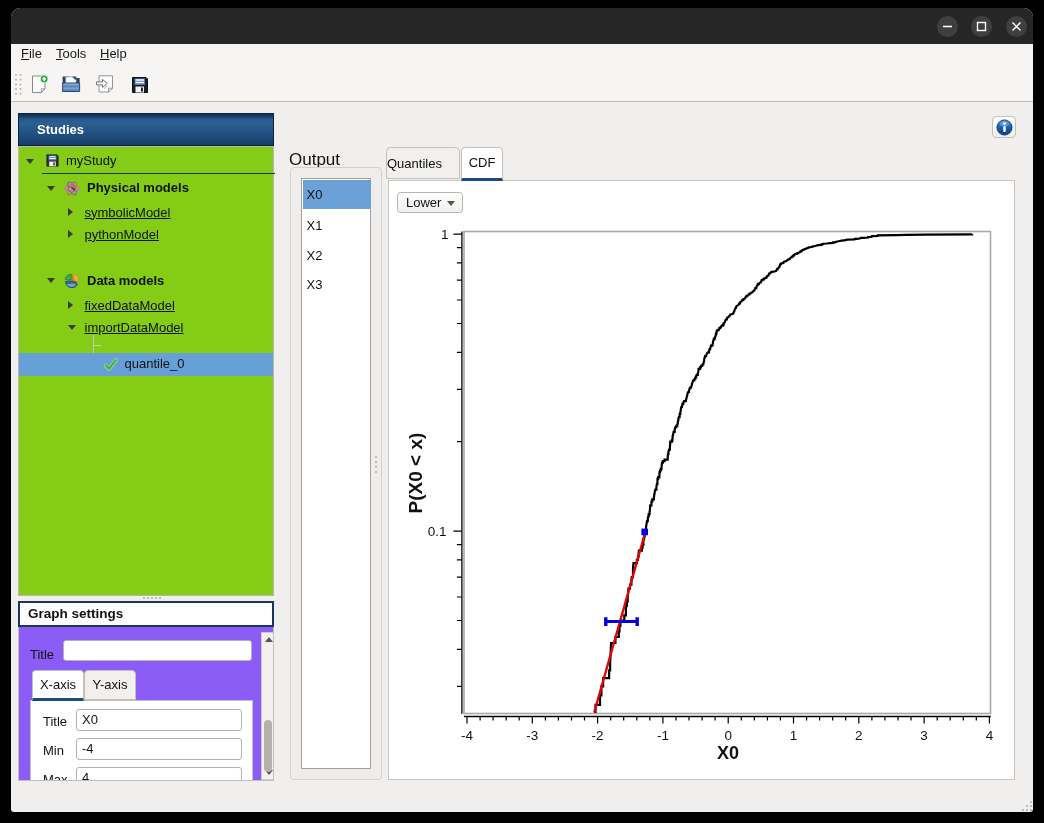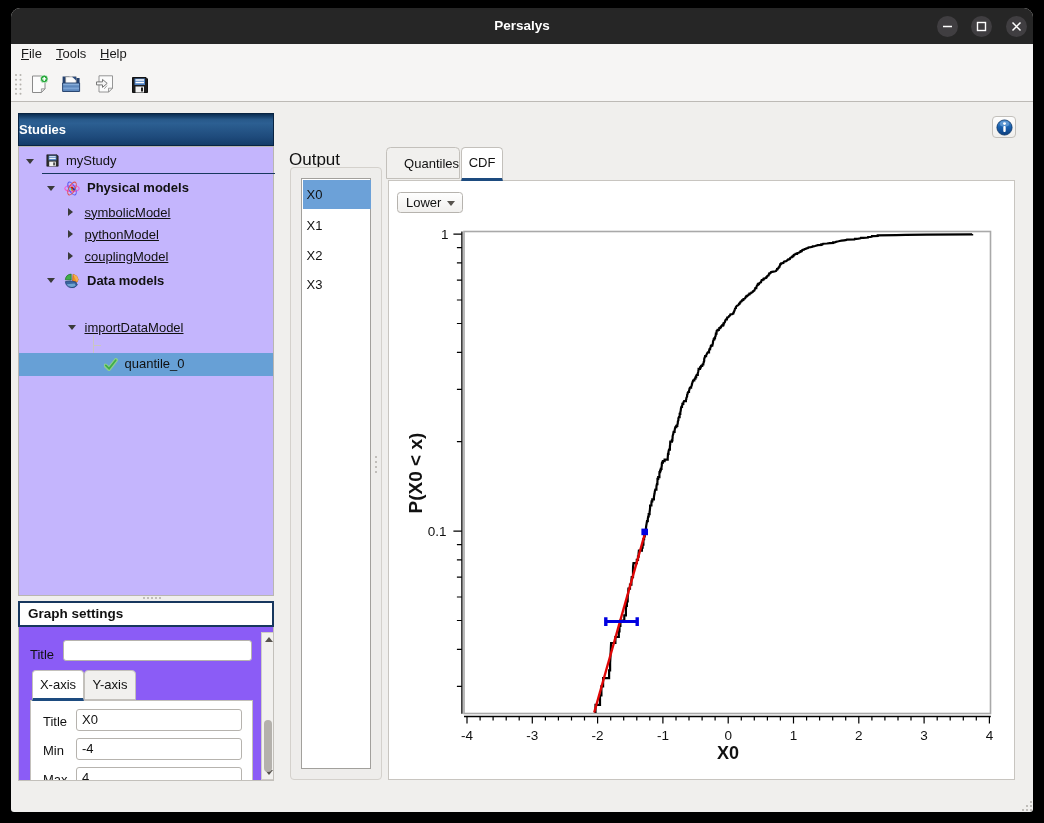--- a/index.html
+++ b/index.html
@@ -4,22 +4,22 @@
 html,body{width:1044px;height:823px;background:#000;font-family:"Liberation Sans",sans-serif;overflow:hidden}
 #win{position:absolute;left:11px;top:8px;width:1022px;height:804px;background:#f0efed;border-radius:9px 9px 3px 3px;overflow:hidden}
 #titlebar{position:absolute;left:0;top:0;width:100%;height:36px;background:#262626}
 #title{position:absolute;left:0;top:0;width:100%;height:36px;line-height:36px;text-align:center;color:#fff;font-weight:bold;font-size:13.5px}
 .wbtn{position:absolute;top:8px;width:21px;height:21px;border-radius:50%;background:#403e41}
 .wbtn svg{position:absolute;left:0;top:0}
 #menubar{position:absolute;left:0;top:36px;width:100%;height:19px;background:#f6f5f4;font-size:13px;color:#1a1a1a}
 #menubar span{position:absolute;top:0;line-height:19px}
 #toolbar{position:absolute;left:0;top:55px;width:100%;height:39px;background:#f6f5f4;border-bottom:1px solid #bdbab6}
 #toolbar svg{position:absolute}
-.hdr{position:absolute;left:7px;width:256px;height:33px;background:linear-gradient(#0b2d52 0%,#28598a 18%,#2c5f92 30%,#1e4a7b 75%,#143c68 100%);border:1px solid #092442;color:#fff;font-weight:bold;font-size:13px;line-height:31px;padding-left:0}
-#tree{position:absolute;left:7px;top:138px;width:256px;height:450px;background:#c4b5fd;border:1px solid #b9b6b1;font-size:13px;color:#111}
+.hdr{position:absolute;left:7px;width:256px;height:33px;background:linear-gradient(#0b2d52 0%,#28598a 18%,#2c5f92 30%,#1e4a7b 75%,#143c68 100%);border:1px solid #092442;color:#fff;font-weight:bold;font-size:13px;line-height:31px;padding-left:18px}
+#tree{position:absolute;left:7px;top:138px;width:256px;height:450px;background:#84cc16;border:1px solid #b9b6b1;font-size:13px;color:#111}
 .trow{position:absolute;left:0;width:100%;height:22px;line-height:22px}
 .tlabel{position:absolute;top:0}
 .tund{text-decoration:underline}
 .exp{position:absolute;width:0;height:0}
 .expd{border-left:4px solid transparent;border-right:4px solid transparent;border-top:5.5px solid #3a3a3a;top:8.5px}
 .expr{border-top:4px solid transparent;border-bottom:4px solid transparent;border-left:5.5px solid #3a3a3a;top:6.5px}
 .ticon{position:absolute}
 #gshdr{position:absolute;left:7px;top:593px;width:256px;height:26px;background:#fff;border:2px solid #17375e;color:#111;font-weight:bold;font-size:13.5px;line-height:22px;padding-left:8px}
 #gspanel{position:absolute;left:7px;top:619px;width:256px;height:154px;background:#8b5cf6;border:1px solid #c3c0bb;border-top:none;overflow:hidden}
 .ginput{position:absolute;background:#fff;border:1px solid #b6b3ae;border-radius:3px;font-size:13px;color:#111;line-height:19px;padding-left:5px}
@@ -27,31 +27,30 @@
 .gtab{position:absolute;font-size:13px;color:#111;text-align:center;border:1px solid #c3c0bb;border-radius:4px 4px 0 0}
 #sbar{position:absolute;left:242px;top:5px;width:13px;height:148px;background:#f2f1ef;border:1px solid #cfccc7}
 #sthumb{position:absolute;left:2px;top:87px;width:8px;height:52px;background:#b4b1ac;border-radius:4px}
 .sarr{position:absolute;left:2.5px;width:0;height:0;border-left:4px solid transparent;border-right:4px solid transparent}
 #qbox{position:absolute;left:278px;top:105px;width:698px;height:29px;background:#fff;border:2.5px solid #17375e;font-weight:bold;font-size:13.5px;color:#16161d;line-height:24px;padding-left:6px}
 #infobtn{position:absolute;left:981px;top:108px;width:24px;height:22px;background:linear-gradient(#fdfdfd,#f0efed);border:1px solid #c3c0bb;border-radius:4px}
 #outlabel{position:absolute;left:278px;top:142px;font-size:17px;color:#111}
 #outbox{position:absolute;left:279px;top:159px;width:92px;height:613px;background:#eeedeb;border:1px solid #d4d1cc;border-radius:4px}
 #outlist{position:absolute;left:289.5px;top:170px;width:70px;height:591px;background:#fff;border:1px solid #a2a09c;font-size:13px;color:#111}
 .lrow{position:absolute;left:1px;width:68px;height:29.4px;line-height:29.4px;padding-left:4px}
-#tabQ{position:absolute;left:375px;top:139px;width:74px;height:31.5px;background:#f1f0ee;border:1px solid #c3c0bb;border-radius:4.5px 4.5px 0 0;font-size:13px;color:#111;text-align:right;line-height:31px}
+#tabQ{position:absolute;left:375px;top:139px;width:74px;height:31.5px;background:#f1f0ee;border:1px solid #c3c0bb;border-radius:4.5px 4.5px 0 0;font-size:13px;color:#111;text-align:left;line-height:31px}
 #tabC{position:absolute;left:450px;top:139px;width:42px;height:33.5px;background:#fff;border:1px solid #c3c0bb;border-bottom:3px solid #1d4b7f;border-radius:4.5px 4.5px 0 0;font-size:13px;color:#111;text-align:center;line-height:30px}
 #pane{position:absolute;left:377px;top:172px;width:627px;height:600px;background:#fff;border:1px solid #c8c5c0}
 #lower{position:absolute;left:386px;top:184px;width:66px;height:21px;background:linear-gradient(#fefefe,#f1f0ee);border:1px solid #b6b3ae;border-radius:3.5px;font-size:13px;color:#111;line-height:19px;padding-left:8px}
 #lower:after{content:"";position:absolute;right:7px;top:8px;border-left:4px solid transparent;border-right:4px solid transparent;border-top:5px solid #57534e}
 #chart{position:absolute;left:0;top:0}
 </style></head>
 <body>
 <div id="win">
 <div id="titlebar"></div>
-    <div id="title">Persalys</div>
 
 <div class="wbtn" style="left:926px">
       <svg width="21" height="21">
         <path d="M6 10.5h9" stroke="#fff" stroke-width="1.6"></path>
       </svg>
     </div>
 <div class="wbtn" style="left:959.5px">
       <svg width="21" height="21">
         <rect x="6.5" y="6.5" width="8" height="8" fill="none" stroke="#fff" stroke-width="1.4"></rect>
       </svg>
@@ -138,34 +137,34 @@
         <span class="tlabel" style="left:68px;font-weight:bold;">Physical models</span>
       </div>
       <div class="trow" style="top:54.5px">
         <span class="exp expr" style="left:49px"></span>
         <span class="tlabel tund" style="left:65.5px;">symbolicModel</span>
       </div>
       <div class="trow" style="top:76.5px">
         <span class="exp expr" style="left:49px"></span>
         <span class="tlabel tund" style="left:65.5px;">pythonModel</span>
       </div>
-      <div class="trow" style="top:98.5px">
-        <span class="exp expr" style="left:49px"></span>
-        <span class="tlabel tund" style="left:65.5px;">couplingModel</span>
-      </div>
       <div class="trow" style="top:122.5px">
         <span class="exp expd" style="left:27.5px"></span>
         <svg class="ticon" style="left:44.5px;top:3px" width="16" height="16" viewBox="0 0 16 16">
 <path d="M7.2 1.1A6.4 6.4 0 0 0 1.3 6.8l5.9 .2z" fill="#3fae49" stroke="#1e7027" stroke-width=".7"></path>
 <path d="M9 1.2a6.4 6.4 0 0 1 5.2 5.4L13 9.2 8.6 8z" fill="#ef9023" stroke="#b05f10" stroke-width=".7"></path>
 <path d="M9 1.2a6.4 6.4 0 0 1 5.2 5.4L13 9.2z" fill="#f6b14e"></path>
 <path d="M1.4 8.6a6.6 6.6 0 0 0 12 3.4l-1.6-3-5-1z" fill="#38659e" stroke="#1e4070" stroke-width=".7"></path>
 <path d="M2.6 11.2a6.6 6.6 0 0 0 9 1.6l-.9-2.2z" fill="#6fa3cf"></path>
         </svg>
         <span class="tlabel" style="left:68px;font-weight:bold;">Data models</span>
+      </div>
+      <div class="trow" style="top:147.5px">
+        <span class="exp expr" style="left:49px"></span>
+        <span class="tlabel tund" style="left:65.5px;">fixedDataModel</span>
       </div>
       <div class="trow" style="top:169.5px">
         <span class="exp expd" style="left:48.5px"></span>
         <span class="tlabel tund" style="left:65.5px;">importDataModel</span>
       </div>
       <div style="position:absolute;left:73.5px;top:188px;width:1px;height:28px;background:#c9c6c2"></div>
       <div style="position:absolute;left:73.5px;top:197.5px;width:8px;height:1px;background:#c9c6c2"></div>
       <div style="position:absolute;left:73.5px;top:215.5px;width:8px;height:1px;background:#c9c6c2"></div>
       <div class="trow" style="top:206px;background:#67a0d6;height:22.5px;line-height:22.5px">
         <svg class="ticon" style="left:84.5px;top:5px" width="14" height="13" viewBox="0 0 14 13">

